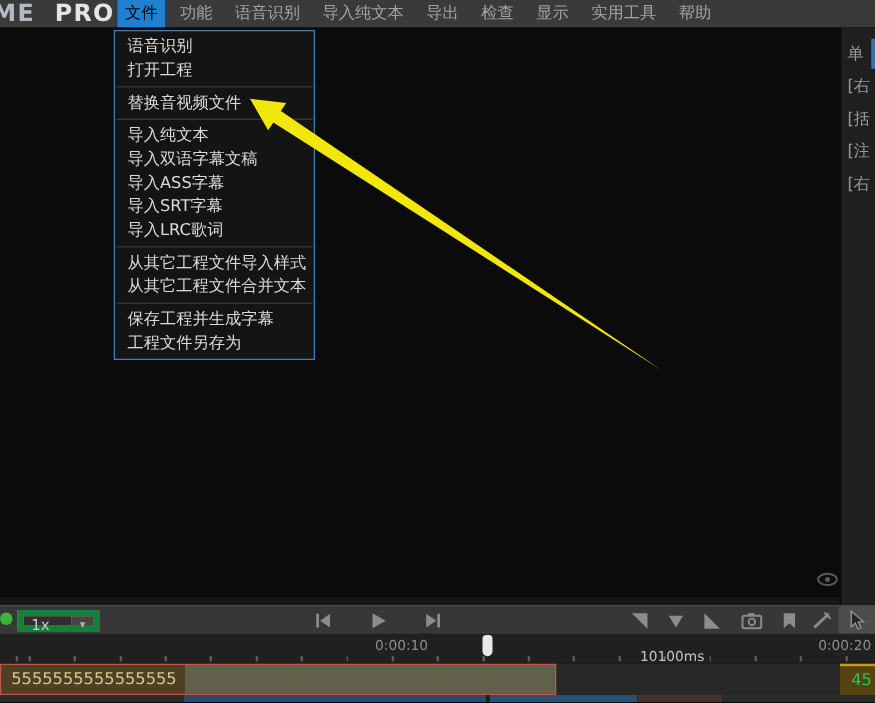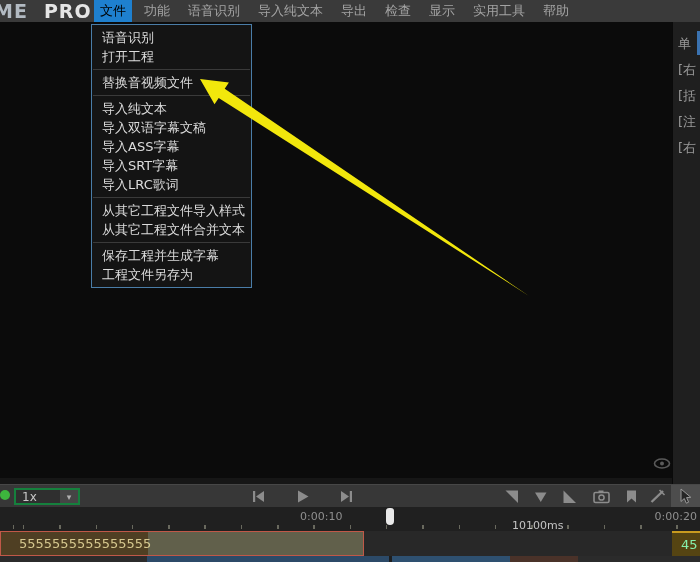--- a/index.html
+++ b/index.html
@@ -34,21 +34,21 @@
   .dd-item{height:19px;line-height:19px;padding-left:10px;font-size:13px;color:#dcdcdc;white-space:nowrap;cursor:default;}
   .dd-sep{height:1px;background:#3a3a3a;margin:3px 1px;}
 
   
   .arrow-svg{position:absolute;left:0;top:0;width:700px;height:562px;pointer-events:none;z-index:6;}
 
   
   .toolbar{position:absolute;left:0;top:484px;width:700px;height:23px;background:#373737;border-top:1px solid #474747;box-sizing:content-box;}
   .greendot{position:absolute;left:0;top:5px;width:10px;height:10px;border-radius:50%;background:#3db53d;}
   .speed{position:absolute;left:14px;top:3px;width:66px;height:17px;background:#eab308;
-         border:2px solid #15803d;display:flex;box-sizing:border-box;}
+         border:5px solid #15803d;display:flex;box-sizing:border-box;}
   .speed .val{flex:1;background:#2f2f2f;color:#c8c8c8;font-size:12px;line-height:15px;padding-left:6px;}
   .speed .arw{width:18px;text-align:center;color:#b0b0b0;font-size:9px;line-height:15px;background:#454545;}
   .tbtn{position:absolute;top:3px;width:17px;height:17px;}
   .tbtn svg{display:block;}
   .cursorbtn{position:absolute;left:671px;top:0;width:29px;height:23px;background:#4d4d4d;}
   .cursorbtn svg{margin:3px 0 0 7px;display:block;}
 
   
   .ruler{position:absolute;left:0;top:507px;width:700px;height:24px;background:#202020;}
   .ticks{position:absolute;left:0;right:0;bottom:2px;height:4px;
@@ -58,28 +58,28 @@
   .rl10{left:300px;text-align:center;}
   .rl20{right:3px;}
   .rldur{left:512px;top:12px;color:#c4c4c4;}
   .playhead{position:absolute;left:386px;top:508px;width:8px;height:17px;background:#e9e9e9;
             border-radius:3px 3px 4px 4px;z-index:4;}
 
   
   .track{position:absolute;left:0;top:531px;width:700px;height:25px;background:#282828;}
   .clip{position:absolute;top:0;height:25px;box-sizing:border-box;overflow:hidden;
         font-size:13px;white-space:nowrap;}
-  .clip1{left:0;width:364px;border:1px solid #c05848;
+  .clip1{left:0;width:445px;border:1px solid #c05848;
          background:linear-gradient(90deg,#4f3f23 0 147px,#61604b 147px);
-         color:#d6c88f;line-height:23px;padding-left:18px;}
+         color:#d6c88f;line-height:23px;padding-left:8px;}
   .clip2{left:392px;width:188px;border:2px solid #e07818;border-radius:3px;
          background:linear-gradient(90deg,#5f5d49 0 116px,#55481d 116px);
          color:#aaa45f;line-height:21px;padding-left:36px;margin-top:39px;}
   .clip3{left:672px;width:28px;border-top:2px solid #c89b1f;background:#554412;
-         color:#86efac;line-height:23px;padding-left:9px;}
+         color:#22c55e;line-height:23px;padding-left:9px;}
 
   
   .bseg{position:absolute;top:556px;height:6px;}
   .bs1{left:0;width:147px;background:#2b2b2b;}
   .bs2{left:147px;width:242px;background:#2c4a68;}
   .bs3{left:389px;width:3px;background:#1e1e1e;}
   .bs4{left:392px;width:118px;background:#2e5070;}
   .bs5{left:510px;width:68px;background:#4a3229;}
   .bs6{left:578px;width:122px;background:#2b2b2b;}
 </style>

